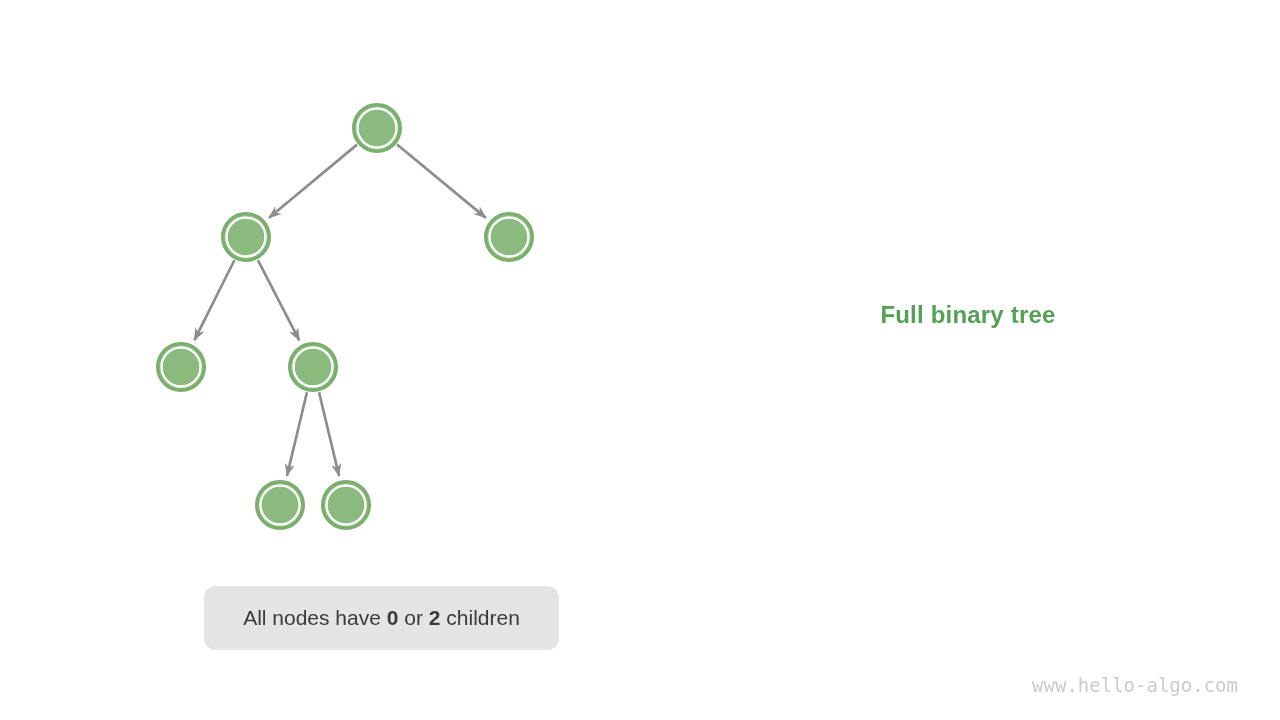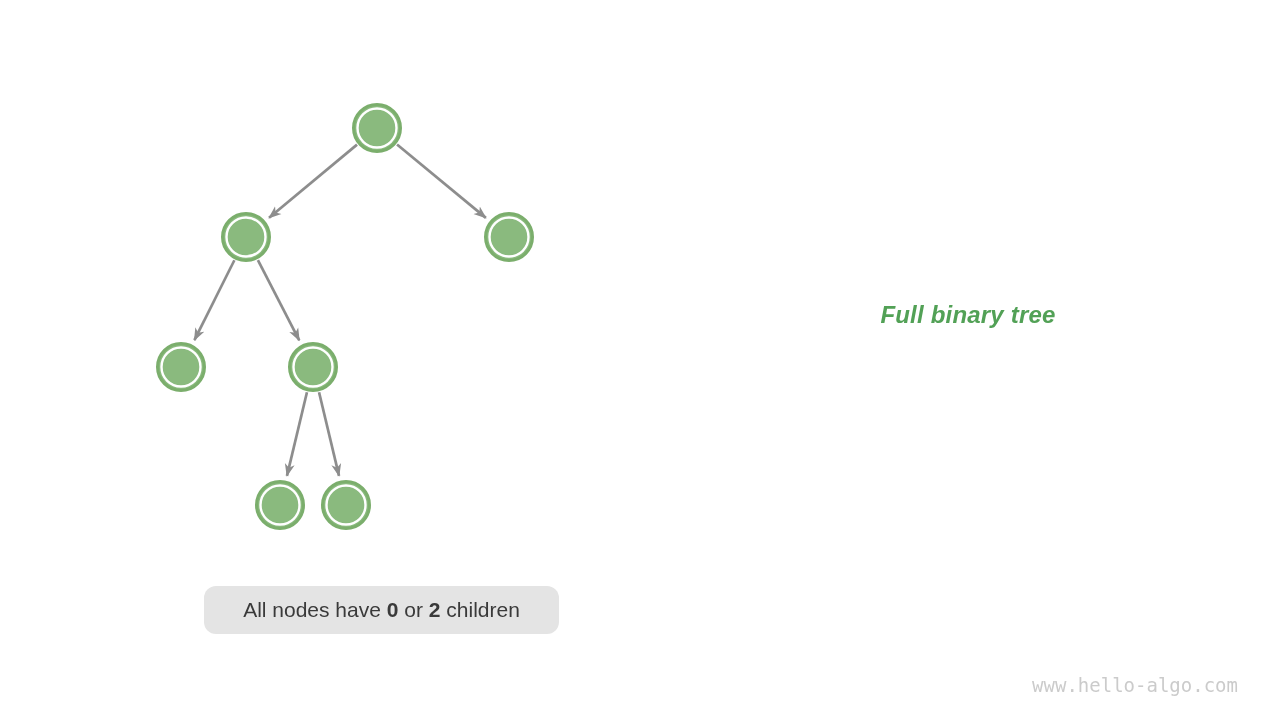--- a/index.html
+++ b/index.html
@@ -21,28 +21,27 @@
   }
   .diagram-title {
     position: absolute;
     left: 848px;
     top: 301px;
     width: 240px;
     text-align: center;
     font-size: 24px;
     font-weight: bold;
     letter-spacing: 0.2px;
-    font-style: italic;
   }
   .caption-box {
     position: absolute;
     left: 204px;
     top: 586px;
     width: 355px;
-    height: 48px;
+    height: 64px;
     border-radius: 12px;
     display: flex;
     align-items: center;
     justify-content: center;
     font-size: 21px;
     white-space: pre;
   }
   .caption-box b {
     font-weight: bold;
   }

